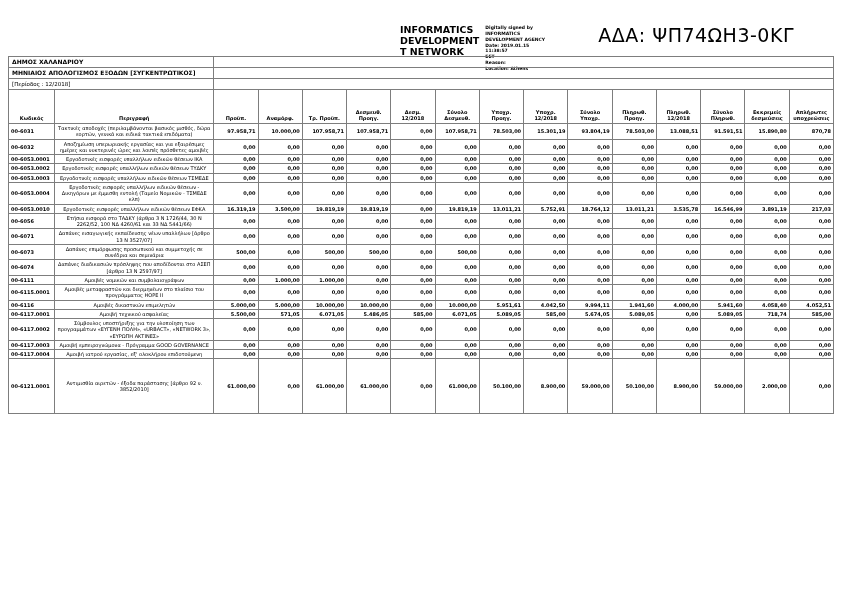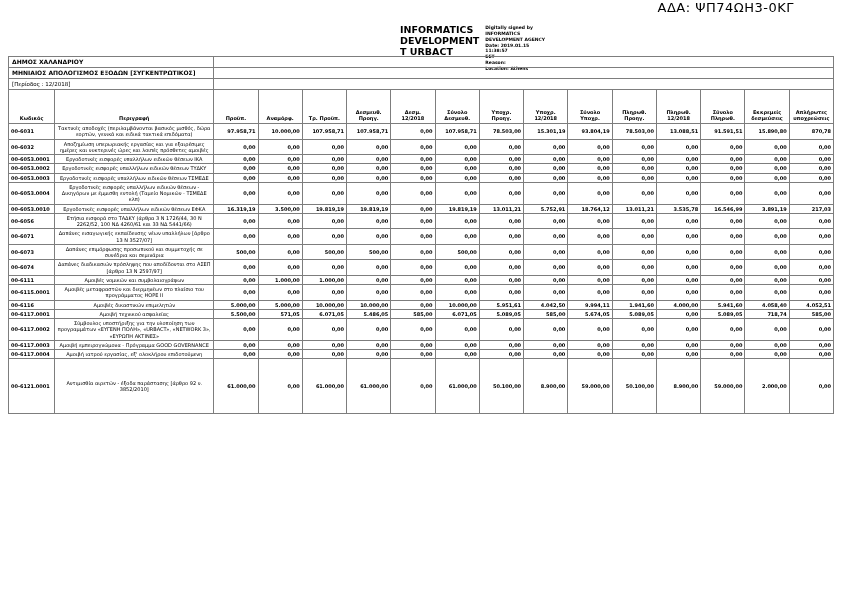--- a/index.html
+++ b/index.html
@@ -1,19 +1,19 @@
 <!DOCTYPE html>
 <html><head>
 <meta charset="utf-8">
 <style>
   html,body{margin:0;padding:0;background:#ffffff;}
   body{width:842px;height:595px;overflow:hidden;font-family:"DejaVu Sans","Liberation Sans",sans-serif;color:#000;}
   .page{position:relative;width:842px;height:595px;background:#fff;}
 
-  .ada{position:absolute;top:0;right:48px;font-size:13px;letter-spacing:.5px;white-space:nowrap;}
+  .ada{position:absolute;top:24px;right:48px;font-size:19px;letter-spacing:.5px;white-space:nowrap;}
 
   .stamp{position:absolute;top:15px;left:400px;display:flex;gap:6px;align-items:flex-start;margin-top:10px;}
   .stamp-agency{font-size:9.5px;font-weight:bold;line-height:1.15;}
   .stamp-details{font-size:4.5px;line-height:1.3;width:62px;font-weight:bold;}
 
   table.report{position:absolute;top:56px;left:8px;width:826px;border-collapse:collapse;table-layout:fixed;}
   .report td,.report th{border:1px solid #7d7d7d;padding:1px 2px;font-size:5px;line-height:1.25;vertical-align:middle;overflow:hidden;word-wrap:break-word;}
   .prerow td{font-size:6px;font-weight:bold;height:10px;padding:0 3px;text-align:left;}
   .prerow.period td{font-weight:normal;font-size:5.5px;}
   .report th{font-weight:bold;text-align:center;vertical-align:bottom;height:30px;padding-bottom:2px;}
@@ -26,21 +26,21 @@
 <body>
 
 <div class="page">
 
   <div class="ada">ΑΔΑ: ΨΠ74ΩΗ3-0ΚΓ</div>
 
   <div class="stamp">
     <div class="stamp-agency">
       <div>INFORMATICS</div>
       <div>DEVELOPMENT</div>
-      <div>T URBACT</div>
+      <div>T NETWORK</div>
     </div>
     <div class="stamp-details">
       <div>Digitally signed by</div>
       <div>INFORMATICS</div>
       <div>DEVELOPMENT AGENCY</div>
       <div>Date: 2019.01.15 11:38:57</div>
       <div>EET</div>
       <div>Reason:</div>
       <div>Location: Athens</div>
     </div>

